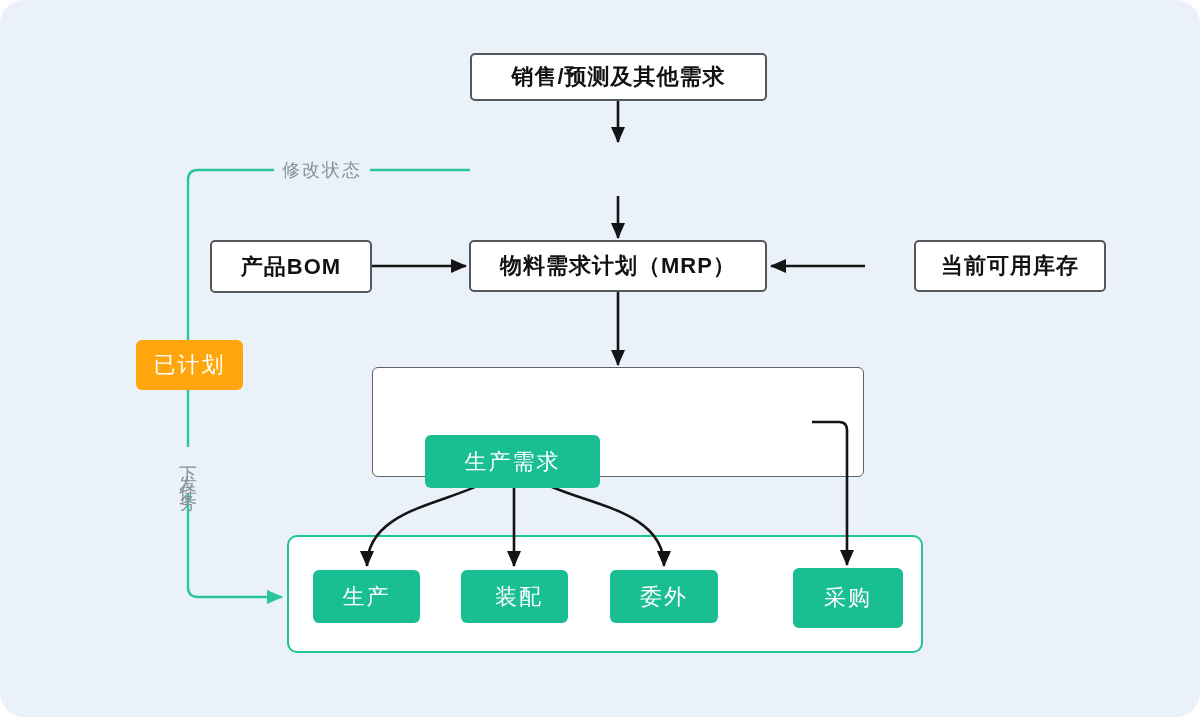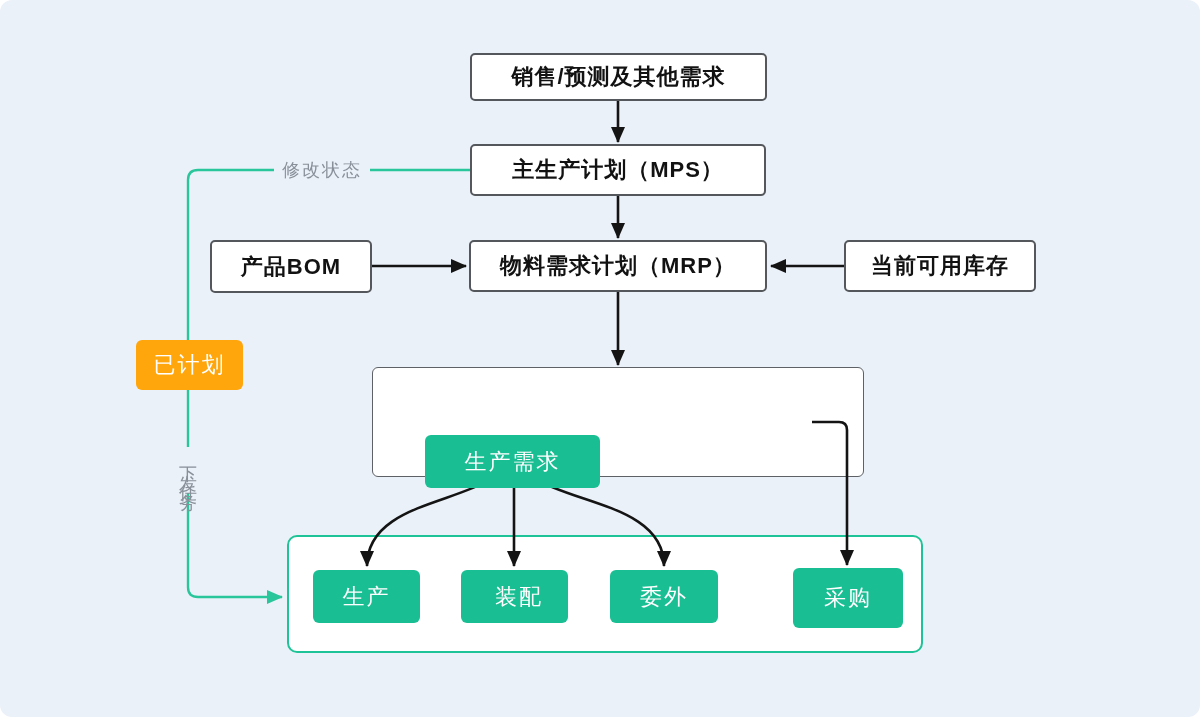--- a/index.html
+++ b/index.html
@@ -16,21 +16,21 @@
   *{margin:0;padding:0;box-sizing:border-box;}
   html,body{background:#ffffff;}
   body{
     font-family:"Liberation Sans","DejaVu Sans",sans-serif;
     width:1200px;height:717px;
   }
   .page{
     position:relative;
     width:1200px;height:717px;
     background:var(--background);
-    border-radius:12px;
+    border-radius:24px;
     overflow:hidden;
   }
   .edges{
     position:absolute;left:0;top:0;width:1200px;height:717px;
     z-index:2;
   }
   .edges path{fill:none;}
   .edge-black{stroke:var(--arrow-black);stroke-width:2.6;}
   .edge-teal{stroke:var(--teal-connector);stroke-width:2.4;}
   #arrow-black-marker path{fill:var(--arrow-black);}
@@ -81,21 +81,21 @@
   .task-group{
     left:287px;top:535px;width:636px;height:118px;
     border:2px solid var(--task-border);
     border-radius:10px;
   }
 
   .node-sales{left:470px;top:53px;width:297px;height:48px;}
   .node-mps{left:470px;top:144px;width:296px;height:52px;}
   .node-bom{left:210px;top:240px;width:162px;height:53px;text-align:right;}
   .node-mrp{left:469px;top:240px;width:298px;height:52px;}
-  .node-inv{left:844px;top:240px;width:192px;height:52px;}
+  .node-inv{left:914px;top:240px;width:192px;height:52px;}
   .node-proddemand{left:425px;top:395px;width:175px;height:53px;margin-top:40px;}
   .node-purchdemand{left:637px;top:395px;width:175px;height:53px;}
   .node-prod{left:313px;top:570px;width:107px;height:53px;text-align:right;}
   .node-asm{left:461px;top:570px;width:107px;height:53px;padding-left:9px;}
   .node-out{left:610px;top:570px;width:108px;height:53px;}
   .node-purch{left:793px;top:568px;width:110px;height:60px;}
   .node-planned{left:136px;top:340px;width:107px;height:50px;}
 
   .edge-label{
     position:absolute;
@@ -145,21 +145,20 @@
     <path class="edge-black" d="M372,266 L466,266" marker-end="url(#arrow-black-marker)"></path>
     <path class="edge-black" d="M865,266 L771,266" marker-end="url(#arrow-black-marker)"></path>
     <path class="edge-black" d="M618,292 L618,365" marker-end="url(#arrow-black-marker)"></path>
     <path class="edge-black" d="M513,449 C507,507 367,490 367,566" marker-end="url(#arrow-black-marker)"></path>
     <path class="edge-black" d="M514,449 L514,566" marker-end="url(#arrow-black-marker)"></path>
     <path class="edge-black" d="M513,449 C519,507 664,490 664,566" marker-end="url(#arrow-black-marker)"></path>
     <path class="edge-black" d="M812,422 L839,422 Q847,422 847,430 L847,565" marker-end="url(#arrow-black-marker)"></path>
   </svg>
 
   <div class="node wbox node-sales">销售/预测及其他需求</div>
-  <div class="node wbox node-mps">主生产计划（MPS）</div>
   <div class="node wbox node-bom">产品BOM</div>
   <div class="node wbox node-mrp">物料需求计划（MRP）</div>
   <div class="node wbox node-inv">当前可用库存</div>
 
   <div class="node gbox node-proddemand">生产需求</div>
 
   <div class="node gbox node-prod">生产</div>
   <div class="node gbox node-asm">装配</div>
   <div class="node gbox node-out">委外</div>
   <div class="node gbox node-purch">采购</div>

